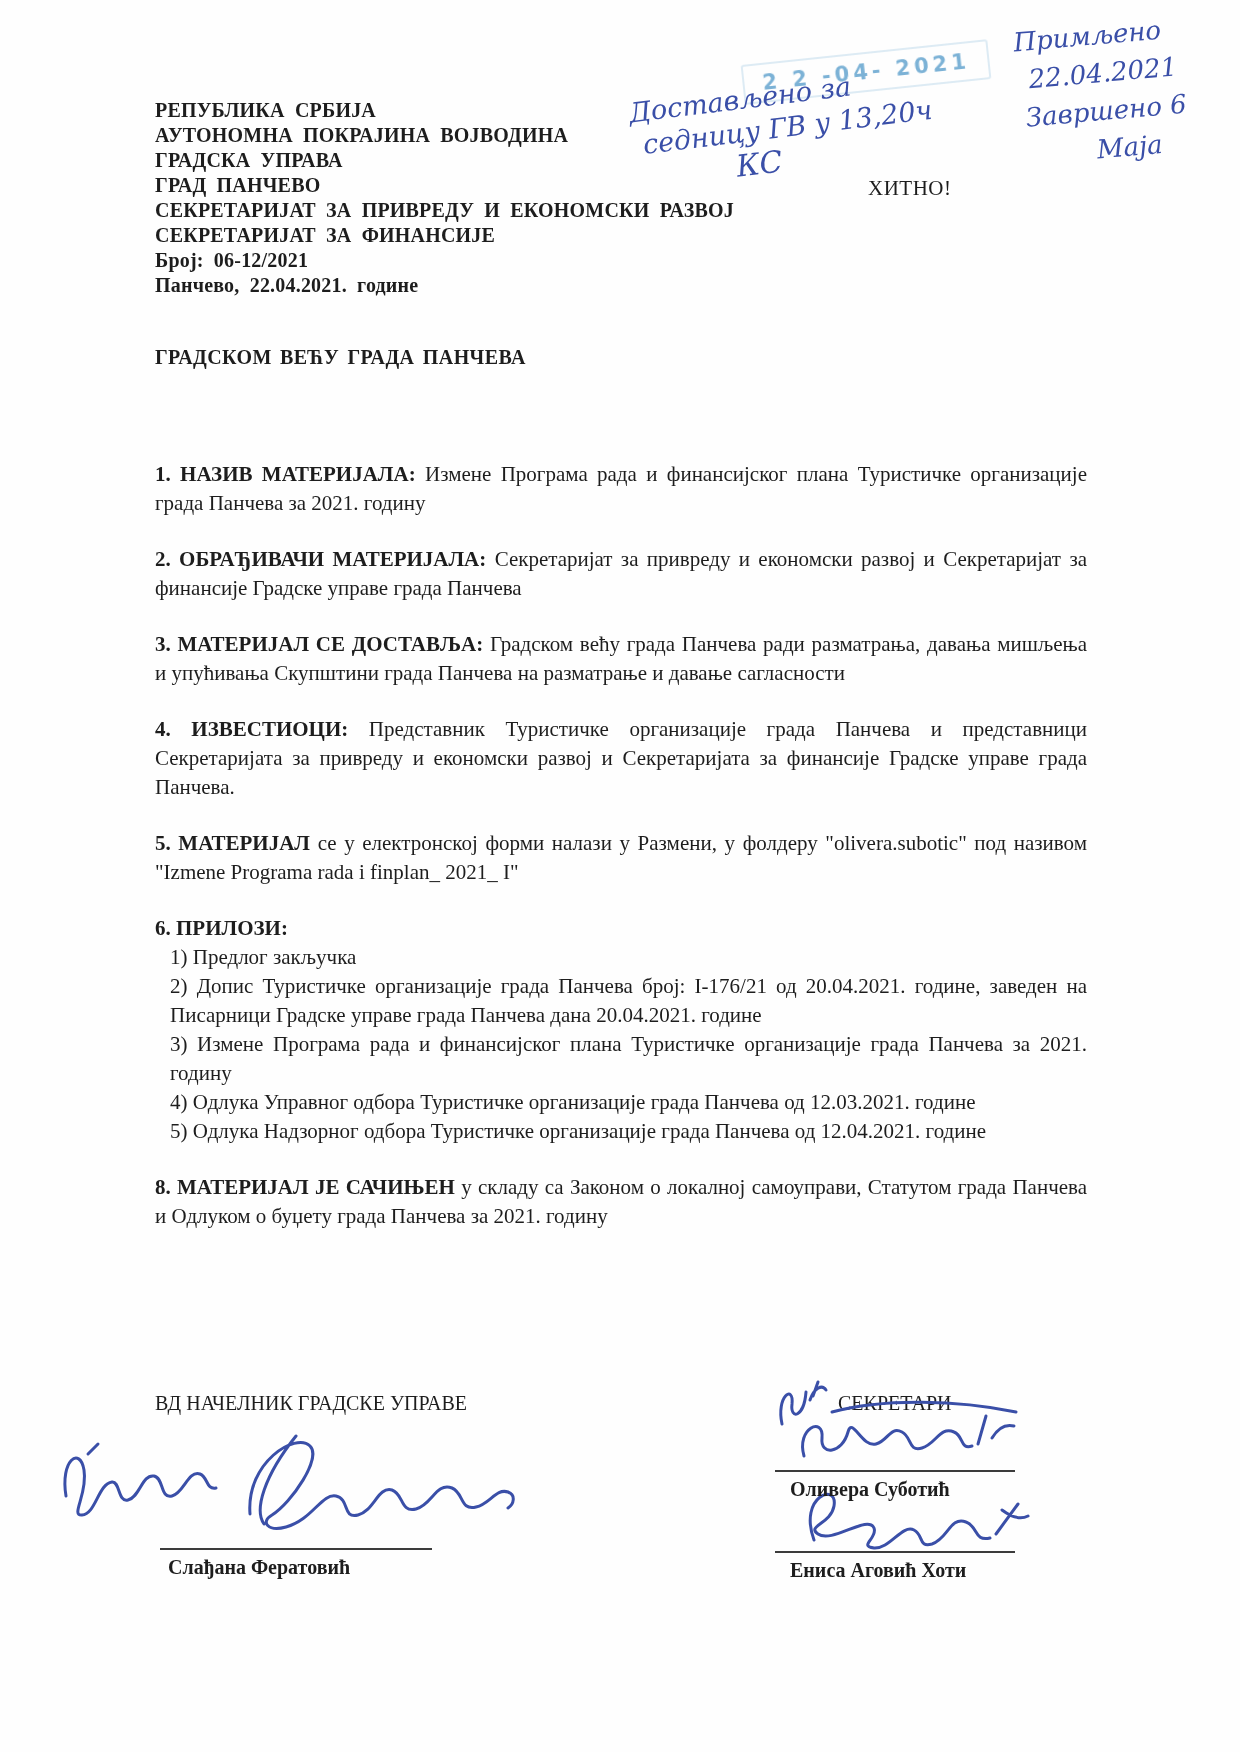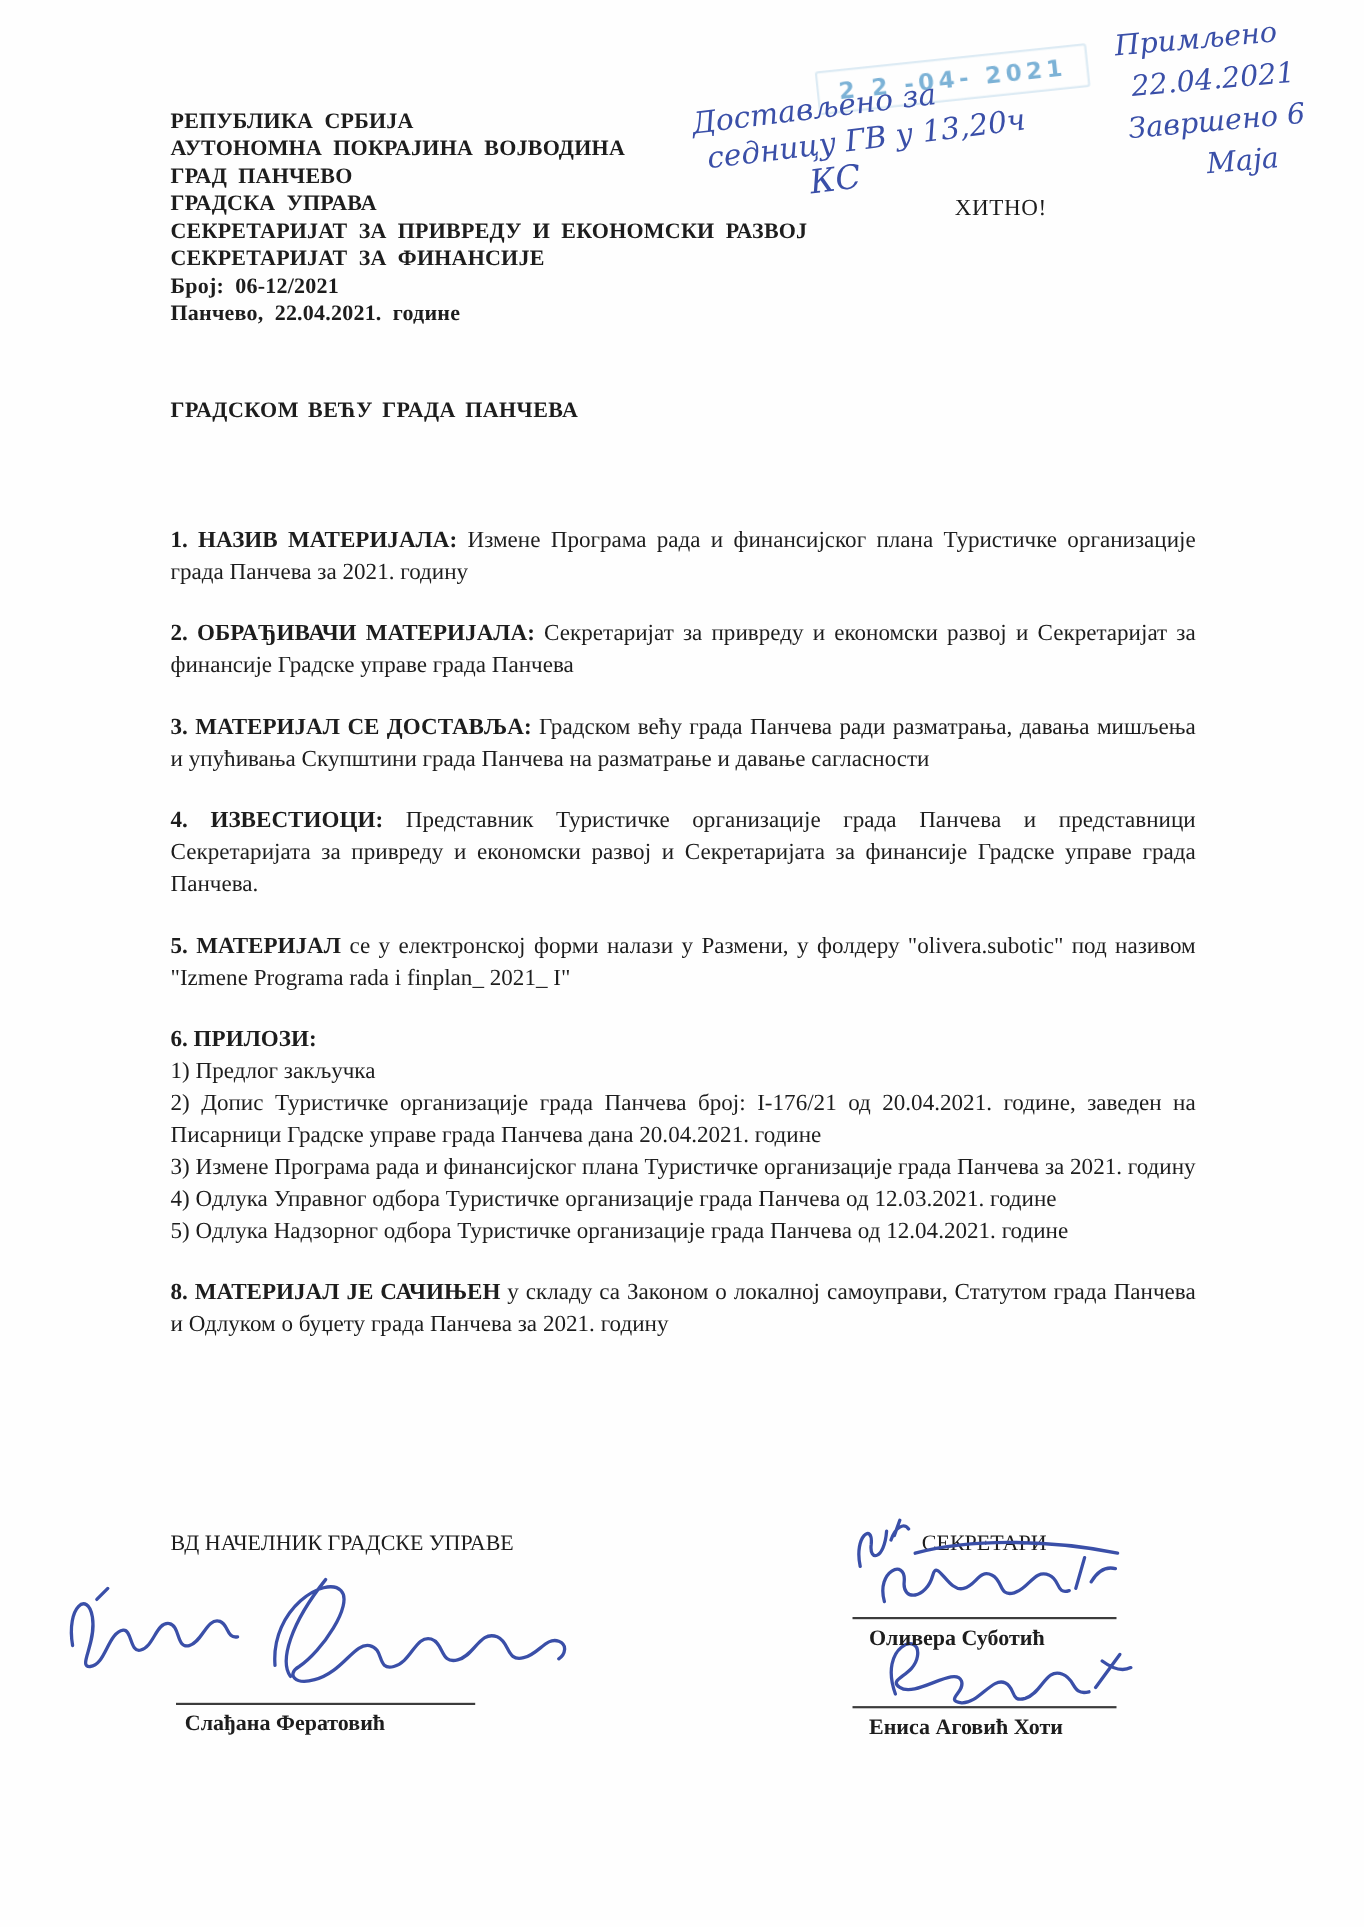--- a/index.html
+++ b/index.html
@@ -79,35 +79,35 @@
     line-height: 38px;
   }
   .note-right .nr-line2 { margin-left: 12px; }
   .note-right .nr-line3 { margin-left: 6px; }
   .note-right .nr-line4 { margin-left: 74px; }
 
   
   .content {
     position: absolute;
     left: 155px;
-    top: 359px;
+    top: 343px;
     width: 932px;
     font-size: 21px;
     line-height: 29px;
   }
   .recipient {
     font-weight: bold;
     font-size: 20px;
     letter-spacing: 0.4px;
     word-spacing: 3px;
   }
   .section { text-align: justify; margin-top: 27px; }
   .section.first { margin-top: 88px; }
   .sec-label { font-weight: bold; }
-  .prilozi-item { text-align: justify; }
+  .prilozi-item { text-align: justify; margin-left: 15px; }
 
   
   .sig-title {
     position: absolute;
     font-weight: normal;
     font-size: 20px;
     white-space: nowrap;
   }
   .sig-title.left { left: 155px; top: 1392px; }
   .sig-title.right { left: 838px; top: 1392px; }
@@ -143,22 +143,22 @@
   .svg-enisa  { left: 788px; top: 1478px; }
 </style>
 </head>
 <body>
 
 <div class="page">
 
   <div class="header-block">
     <div>РЕПУБЛИКА СРБИЈА</div>
     <div>АУТОНОМНА ПОКРАЈИНА ВОЈВОДИНА</div>
+    <div>ГРАДСКА УПРАВА</div>
     <div>ГРАД ПАНЧЕВО</div>
-    <div>ГРАДСКА УПРАВА</div>
     <div>СЕКРЕТАРИЈАТ ЗА ПРИВРЕДУ И ЕКОНОМСКИ РАЗВОЈ</div>
     <div>СЕКРЕТАРИЈАТ ЗА ФИНАНСИЈЕ</div>
     <div>Број: 06-12/2021</div>
     <div>Панчево, 22.04.2021. године</div>
   </div>
 
   <div class="urgent">ХИТНО!</div>
 
   <div class="stamp">2 2 -04- 2021</div>
 

